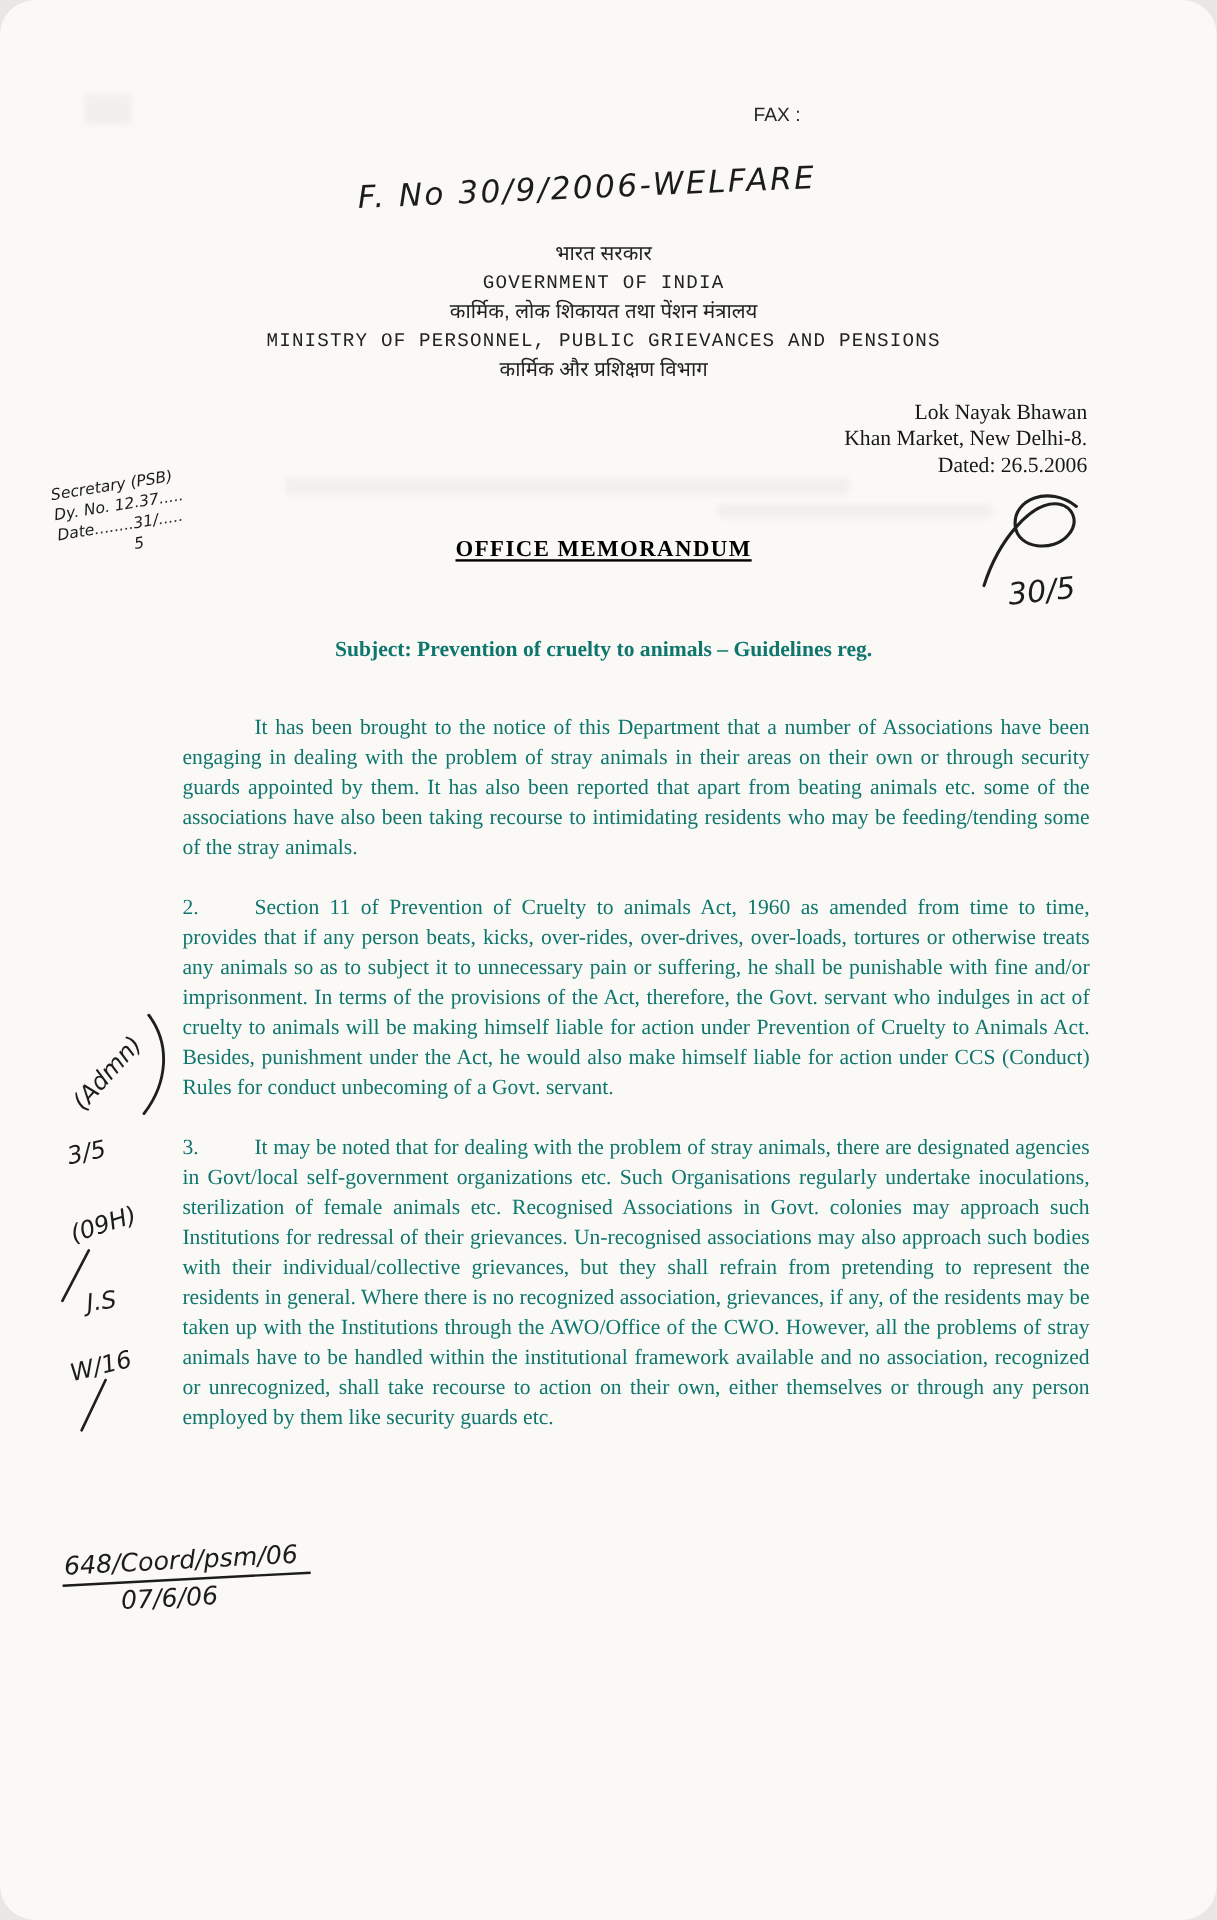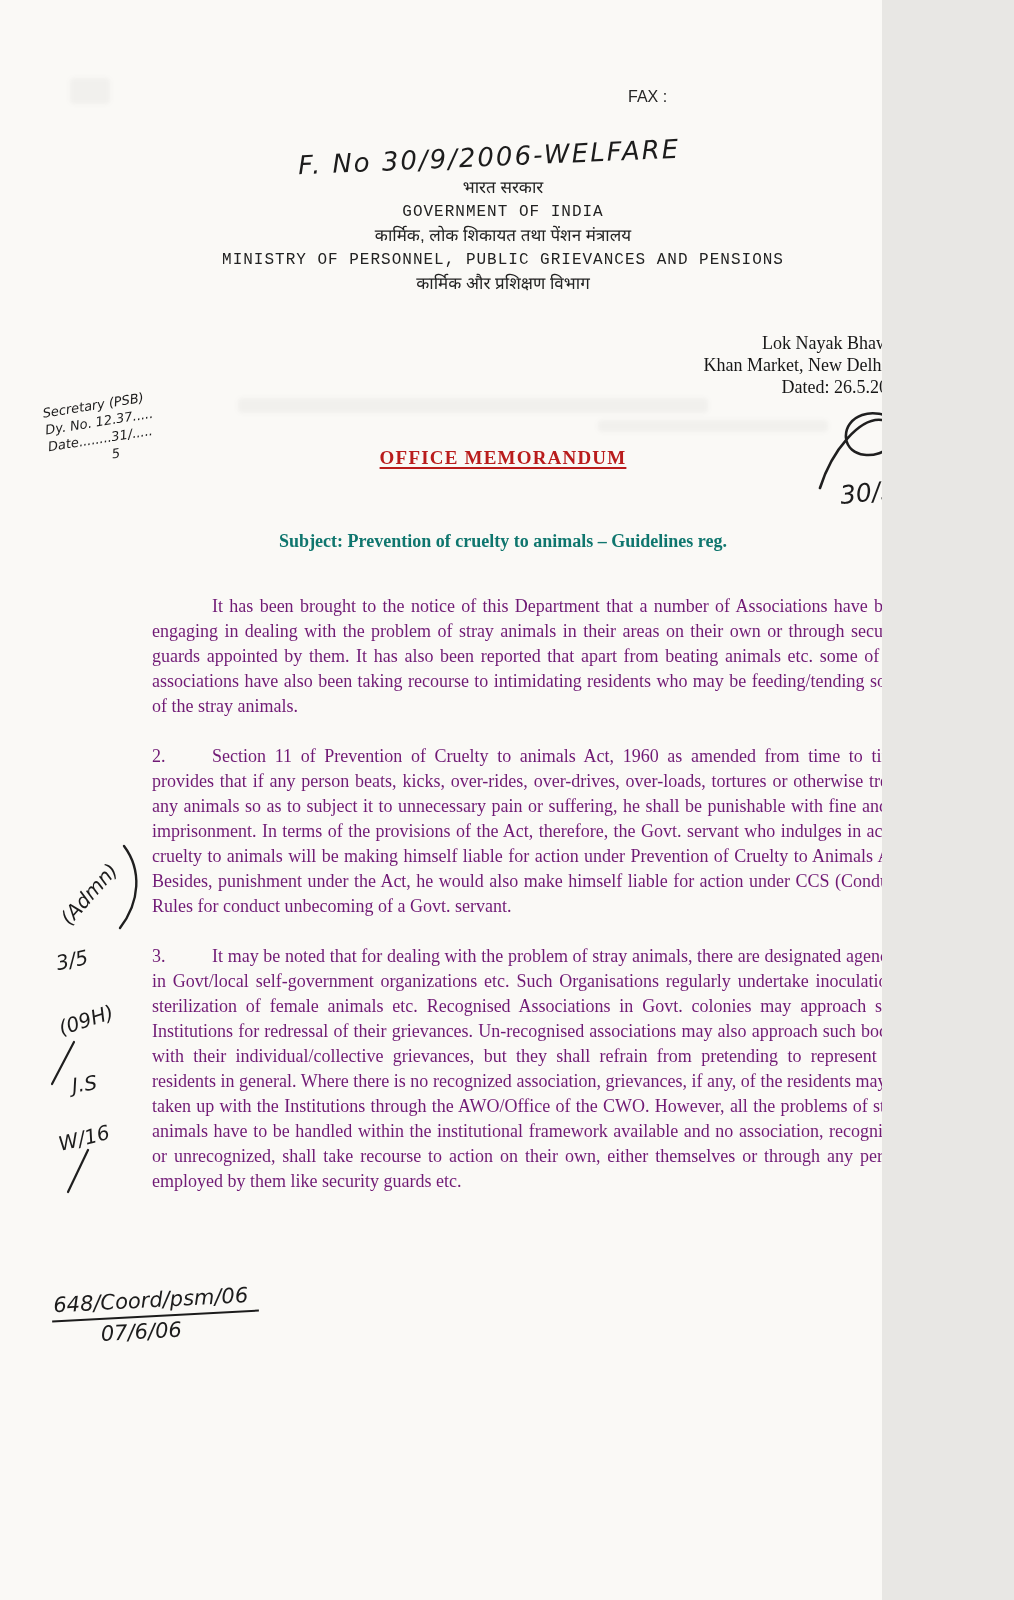--- a/index.html
+++ b/index.html
@@ -3,24 +3,25 @@
 <meta charset="utf-8">
 <style>
   html, body { margin:0; padding:0; }
   body {
     width:1014px; height:1600px;
     background:#e8e7e4;
     font-family:"Liberation Serif", serif;
   }
   .page {
     position:relative;
-    width:882px; height:1600px;
+    width:1014px; height:1600px;
     background:#faf9f6;
     color:#1e1e1e;
     overflow:hidden;
+    border-radius:29px;
   }
 
   
   .fax {
     position:absolute; left:628px; top:86px;
     display:flex; gap:10px;
     font-family:"Liberation Sans", sans-serif;
     font-size:16px; line-height:21px; color:#262626;
   }
   .fax-label { white-space:nowrap; }
@@ -32,21 +33,21 @@
     color:#1c1c1c;
   }
   .file-number {
     position:absolute; left:298px; top:142px;
     font-size:26px; letter-spacing:2px;
     transform:rotate(-2.5deg);
   }
 
   
   .header {
-    position:absolute; left:150px; top:176px; width:706px;
+    position:absolute; left:150px; top:200px; width:706px;
     text-align:center;
     font-family:"Liberation Sans", sans-serif;
     color:#222;
   }
   .header .hi { font-size:17px; line-height:24px; }
   .header .en { font-size:16px; line-height:24px; letter-spacing:1px;font-family:Liberation Mono, monospace; }
 
   .address {
     position:absolute; left:600px; top:332px; width:306px;
     text-align:right; font-size:18px; line-height:22px; color:#171717;
@@ -58,38 +59,38 @@
     font-size:13px; line-height:17px;
   }
   .stamp .s4 { margin-left:62px; }
 
   .memo-title {
     position:absolute; left:150px; top:447px; width:706px;
     text-align:center; font-weight:bold; font-size:19px;
     letter-spacing:1.2px;
     text-decoration:underline; text-underline-offset:3px;
     text-decoration-thickness:2px;
-    color:#b91c1c;
+    color:#000000;
   }
 
   .sig-flourish { position:absolute; left:802px; top:408px; }
   .sig-note {
     position:absolute; left:840px; top:478px;
     font-size:25px; transform:rotate(-6deg);
   }
 
   .subject {
     position:absolute; left:150px; top:531px; width:706px;
     text-align:center; font-weight:bold; font-size:18px; color:#0f766e;
   }
 
   
   .body-text {
     position:absolute; left:152px; top:594px; width:756px;
-    font-size:18px; line-height:25px; text-align:justify; color:#701a75;
+    font-size:18px; line-height:25px; text-align:justify; color:#0f766e;
   }
   .body-text p { margin:0 0 25px 0; }
   .pnum { display:inline-block; min-width:60px; }
 
   
   .margin-note { position:absolute; font-size:20px; }
   .mn0 { left:52px;  top:882px;  transform:rotate(-48deg); }
   .mn1 { left:56px;  top:948px;  transform:rotate(-12deg); }
   .mn2 { left:58px;  top:1008px; transform:rotate(-18deg); }
   .mn3 { left:72px;  top:1072px; transform:rotate(-8deg); }

